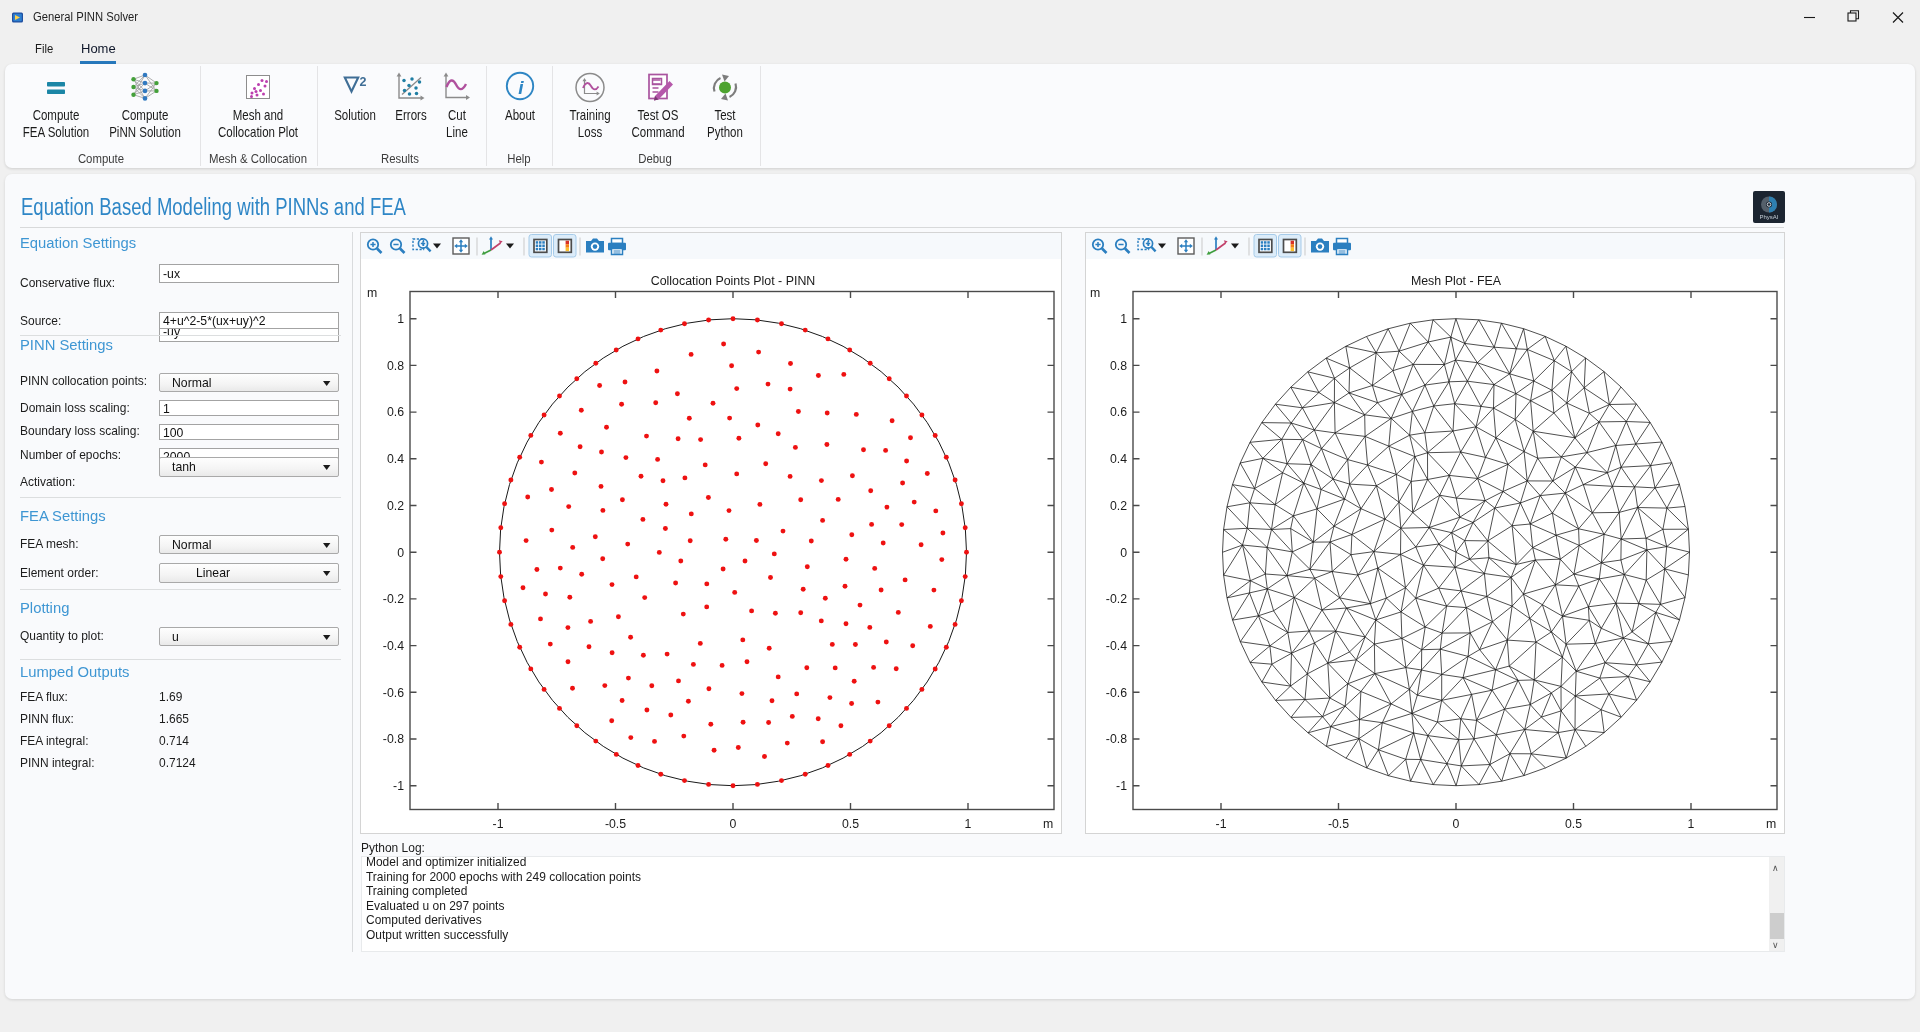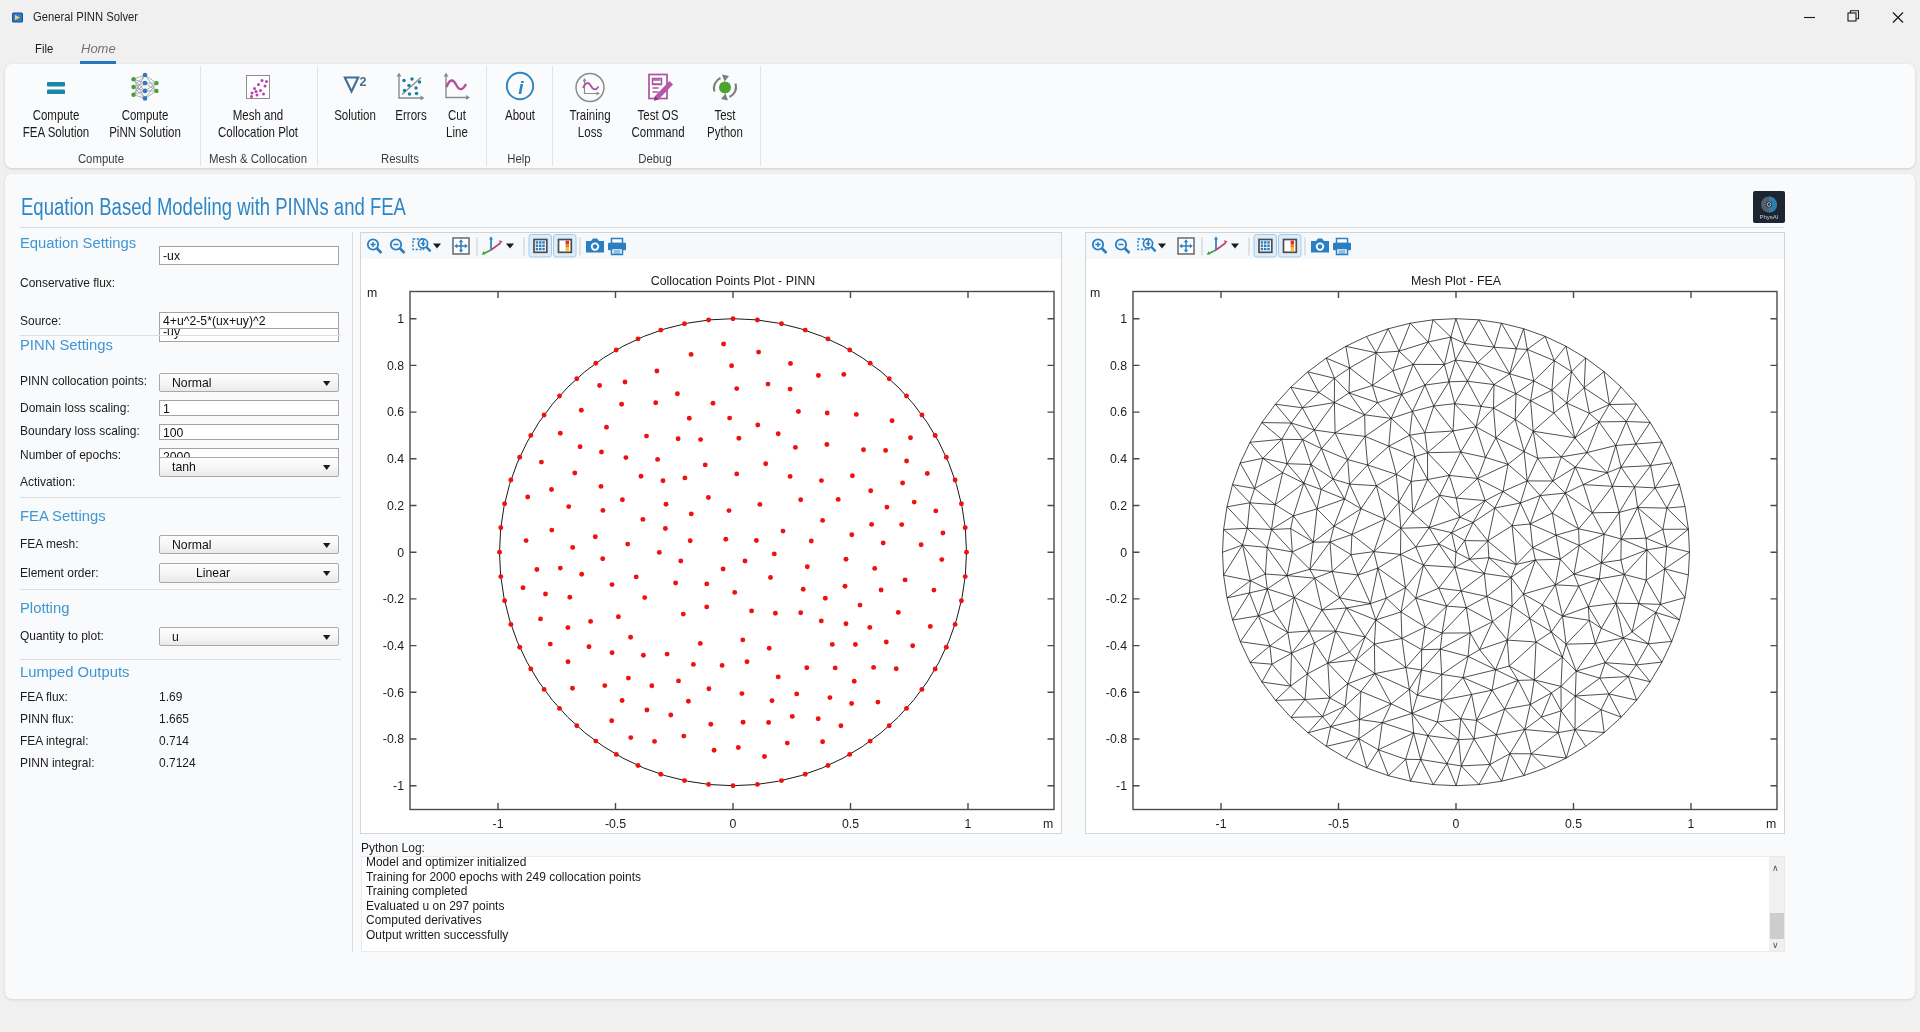--- a/index.html
+++ b/index.html
@@ -39,21 +39,21 @@
     </svg>
 <div id="title">General PINN Solver</div>
 <svg class="abs" style="left:1798px;top:6px" width="116" height="23" viewBox="0 0 116 23">
 <path d="M6 11.5h11" stroke="#1a1a1a" stroke-width="1.1"></path>
 <rect x="50" y="7" width="8" height="8" fill="none" stroke="#1a1a1a" stroke-width="1.1"></rect>
 <path d="M52.5 7v-2.3h8v8H58" fill="none" stroke="#1a1a1a" stroke-width="1.1"></path>
 <path d="M95 6.5l10 10M105 6.5l-10 10" stroke="#1a1a1a" stroke-width="1.2"></path>
 </svg>
 </div>
 <div class="tab" style="left:35px;transform:scaleX(.87);transform-origin:0 50%;">File</div>
-<div class="tab" style="left:81px;color:#737373;font-style:italic;">Home</div>
+<div class="tab" style="left:81px;color:#0f172a;">Home</div>
 <div class="abs" style="left:80px;top:61px;width:36px;height:3px;background:#2779bd;"></div>
 <div id="ribbon"></div>
 <div class="rsep" style="left:200px;"></div>
 <div class="rsep" style="left:317px;"></div>
 <div class="rsep" style="left:486px;"></div>
 <div class="rsep" style="left:552px;"></div>
 <div class="rsep" style="left:760px;"></div>
 <svg class="abs" style="left:0;top:0" width="800" height="170" viewBox="0 0 800 170">
     <rect x="47" y="82" width="18" height="4.6" rx="0.8" fill="#1b86a6"></rect>
     <rect x="47" y="89.4" width="18" height="4.6" rx="0.8" fill="#1b86a6"></rect>
@@ -152,21 +152,21 @@
 <svg class="abs" style="left:1753px;top:191px" width="32" height="32" viewBox="0 0 32 32">
     <rect width="32" height="32" rx="2" fill="#1c2531"></rect>
     <circle cx="16" cy="13.5" r="8" fill="#55606b"></circle>
     <path d="M16 5.5a8 8 0 0 1 0 16z" fill="#2e7fb0"></path>
     <circle cx="16" cy="13.5" r="3" fill="#1c2531"></circle>
     <circle cx="16" cy="13.5" r="1.8" fill="none" stroke="#cfd6dd" stroke-width="1"></circle>
     <text x="16" y="28" font-size="6" fill="#c2cbd4" text-anchor="middle">PhysAI</text>
   </svg>
 <div class="sech" style="top:233.5px;">Equation Settings</div>
 <div class="flbl" style="top:275px;">Conservative flux:</div>
-<div class="tin" style="top:246px;height:19px;">
+<div class="tin" style="top:264px;height:19px;">
     <span>-ux</span>
   </div>
 <div class="tin" style="top:288px;height:19.5px;margin-top:34px;">
     <span>-uy</span>
   </div>
 <div class="flbl" style="top:312.5px;">Source:</div>
 <div class="tin" style="top:312px;height:16.5px;">
     <span>4+u^2-5*(ux+uy)^2</span>
   </div>
 <div class="fsep" style="top:335px;"></div>

